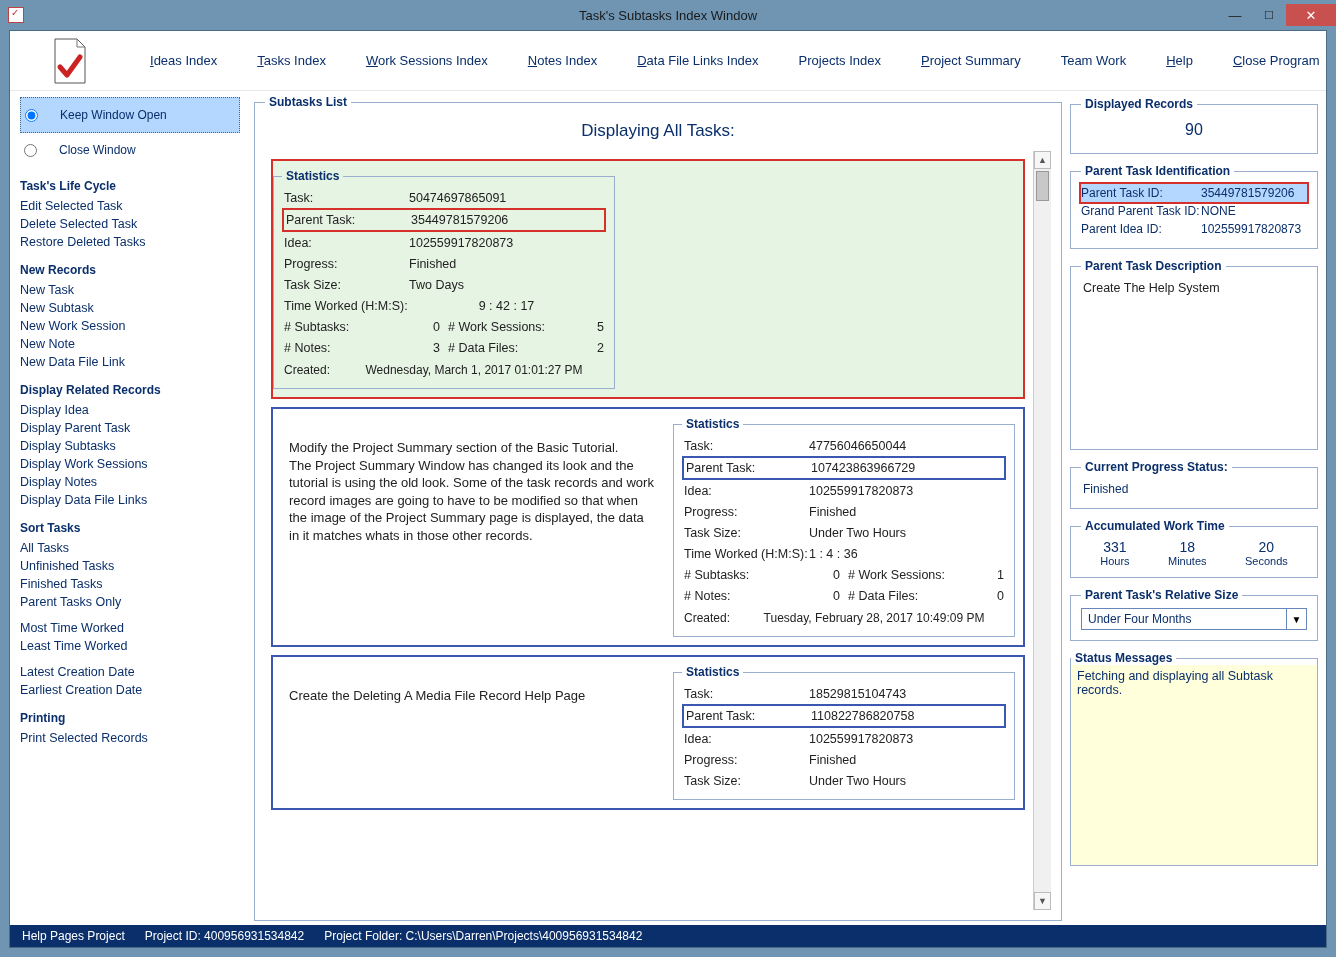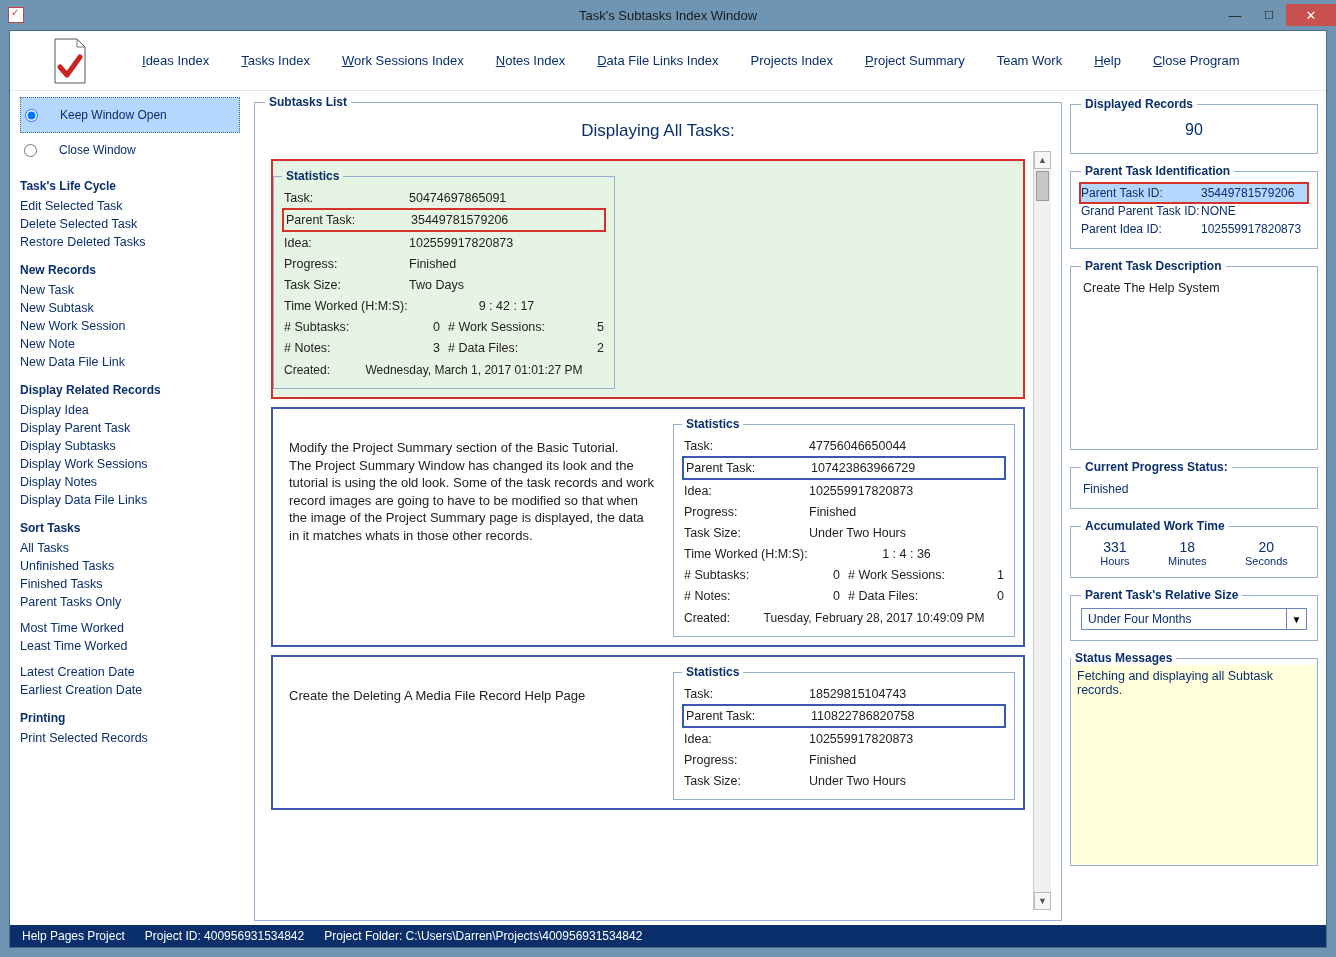--- a/index.html
+++ b/index.html
@@ -12,21 +12,21 @@
 .titlebar .title { position: absolute; left: 50%; transform: translateX(-50%); color: #1a1a1a; font-size: 13px; }
 .titlebar .controls { position: absolute; right: 0; display: flex; }
 .titlebar .ctrl { width: 34px; height: 22px; display: flex; align-items: center; justify-content: center; font-size: 13px; color: #222; }
 .titlebar .ctrl.close { background: #c8504e; color: #fff; width: 50px; }
 .titlebar .ctrl.max { font-size: 11px; }
 
 
 .window-inner { position: absolute; left: 9px; right: 9px; top: 30px; bottom: 9px; background: #fff; border: 1px solid #4a6b84; }
 
 
-.menubar { height: 60px; display: flex; align-items: center; padding-left: 40px; gap: 32px; border-bottom: 1px solid #e8e8e8; }
+.menubar { height: 60px; display: flex; align-items: center; padding-left: 40px; gap: 40px; border-bottom: 1px solid #e8e8e8; }
 .menubar .logo { width: 40px; height: 48px; margin-right: 20px; position: relative; }
 .menubar .logo svg { width: 40px; height: 48px; }
 .menubar .menu-item { color: #0a2f6b; font-size: 13px; cursor: pointer; }
 .menubar .menu-item .ul { text-decoration: underline; }
 
 
 .main { display: flex; height: calc(100% - 60px - 22px); }
 .sidebar { width: 240px; padding: 6px 10px; overflow-y: auto; }
 .center { flex: 1; padding: 4px 4px; min-width: 0; display: flex; flex-direction: column; }
 .rightcol { width: 260px; padding: 4px 8px 4px 4px; overflow-y: auto; }
@@ -257,21 +257,21 @@
         <div class="stat-row">
                       <div class="lbl">Progress:</div>
                       <div class="val">Finished</div>
                     </div>
         <div class="stat-row">
                       <div class="lbl">Task Size:</div>
                       <div class="val">Under Two Hours</div>
                     </div>
         <div class="stat-row">
                       <div class="lbl">Time Worked (H:M:S):</div>
-                      <div class="val" style="text-align:center">1  :  4  : 36</div>
+                      <div class="val" style="text-align:left">1  :  4  : 36</div>
                     </div>
         <div class="stat-row stat-counts">
                       <div class="pair">
                         <span># Subtasks:</span>
                         <span>0</span>
                       </div>
                       <div class="pair">
                         <span># Work Sessions:</span>
                         <span>1</span>
                       </div>

